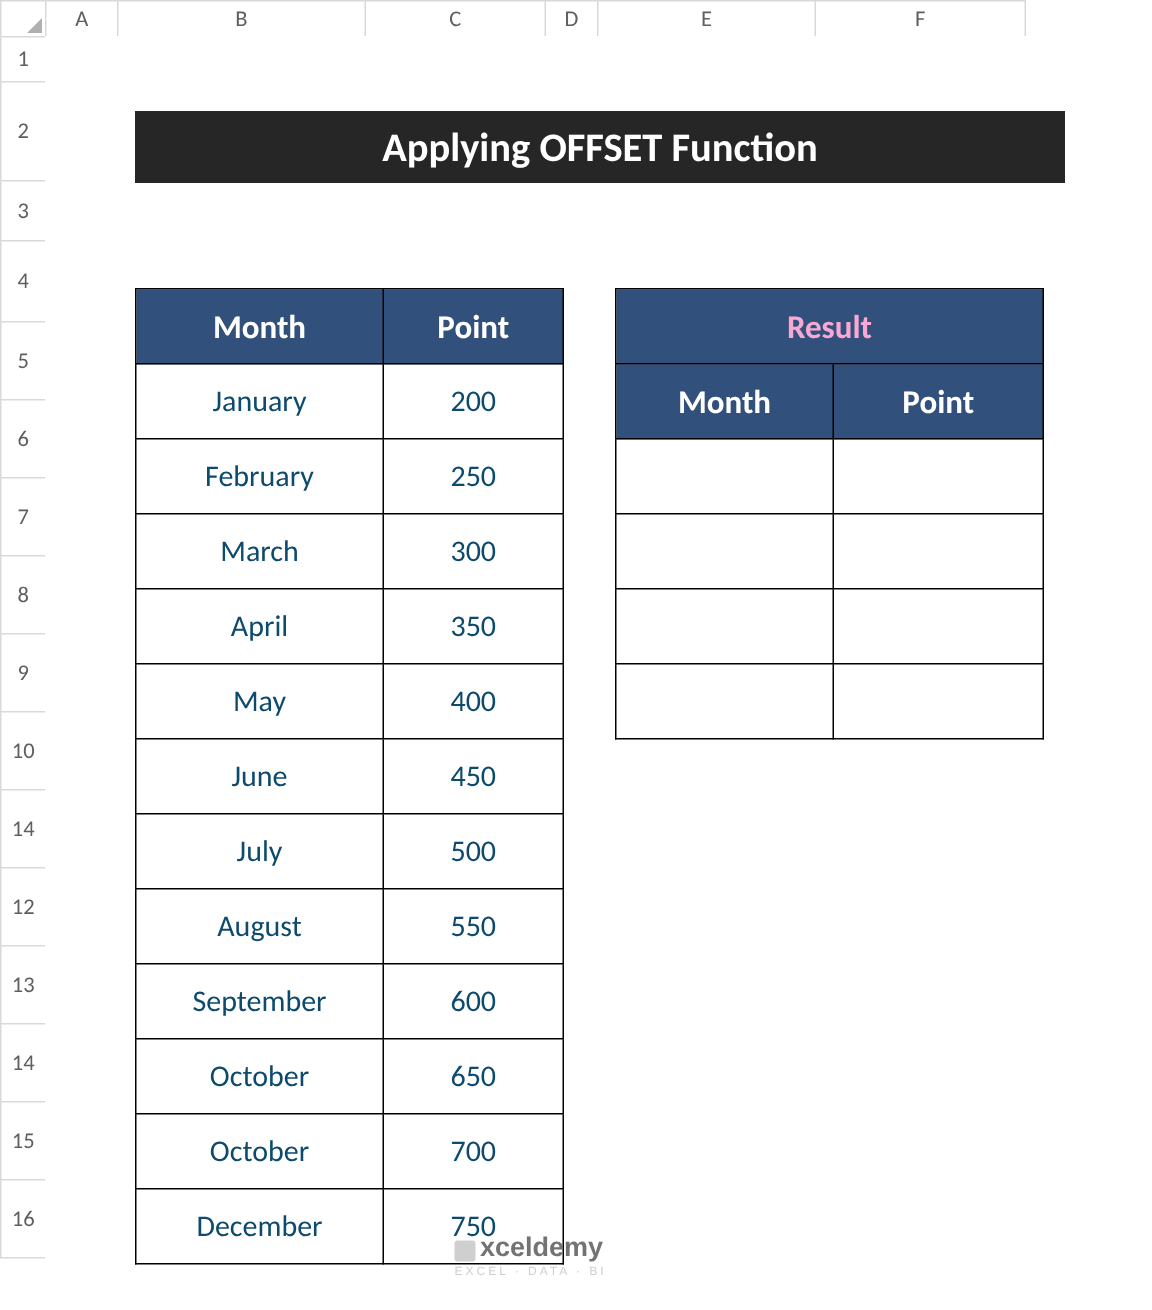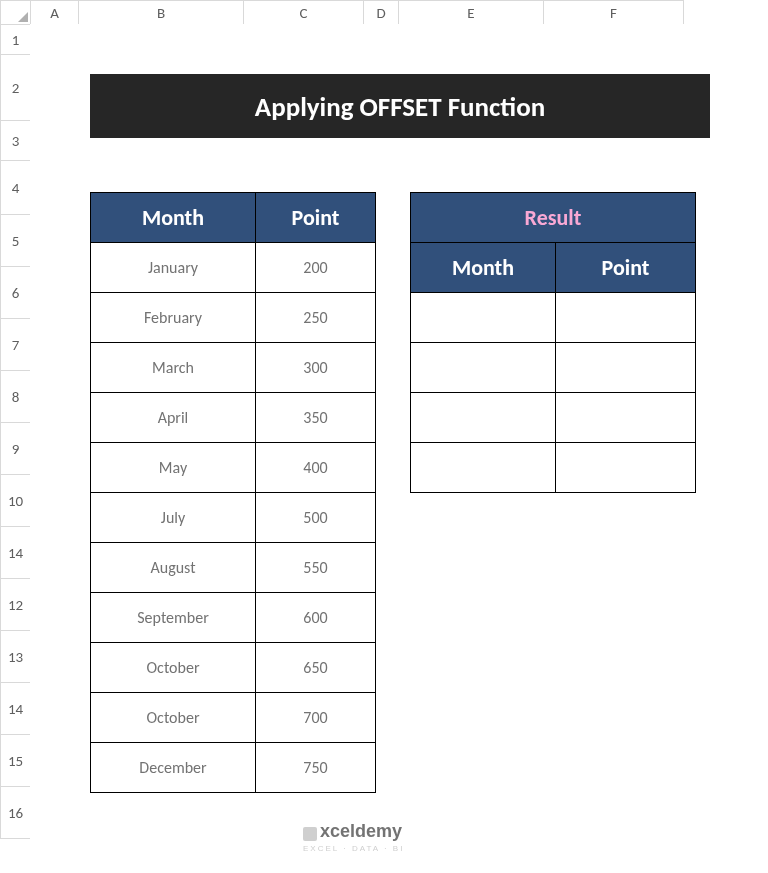--- a/index.html
+++ b/index.html
@@ -54,41 +54,41 @@
     width: 738px;
     height: 849px;
     background: #fff;
   }
 
   .title-bar {
     position: absolute;
     top: 50px;
     left: 60px;
     width: 620px;
-    height: 64px;
+    height: 48px;
     background: #262626;
     color: #fff;
     font-weight: bold;
     font-size: 27px;
     display: flex;
     align-items: center;
     justify-content: center;
   }
 
   .data-table {
     position: absolute;
     top: 168px;
     left: 60px;
     border-collapse: collapse;
   }
   .data-table td, .data-table th {
     border: 1.5px solid #000;
     text-align: center;
-    font-size: 16px;
-    color: #737373;
+    font-size: 20px;
+    color: #0c4a6e;
     background: #fff;
     height: 50px;
   }
   .data-table th {
     background: #31507b;
     color: #fff;
     font-weight: bold;
     font-size: 22px;
   }
   .data-table .col-month { width: 165px; }
@@ -237,20 +237,24 @@
         </tr>
     <tr>
           <td class="col-month">April</td>
           <td class="col-point">350</td>
         </tr>
     <tr>
           <td class="col-month">May</td>
           <td class="col-point">400</td>
         </tr>
     <tr>
+          <td class="col-month">June</td>
+          <td class="col-point">450</td>
+        </tr>
+    <tr>
           <td class="col-month">July</td>
           <td class="col-point">500</td>
         </tr>
     <tr>
           <td class="col-month">August</td>
           <td class="col-point">550</td>
         </tr>
     <tr>
           <td class="col-month">September</td>
           <td class="col-point">600</td>

